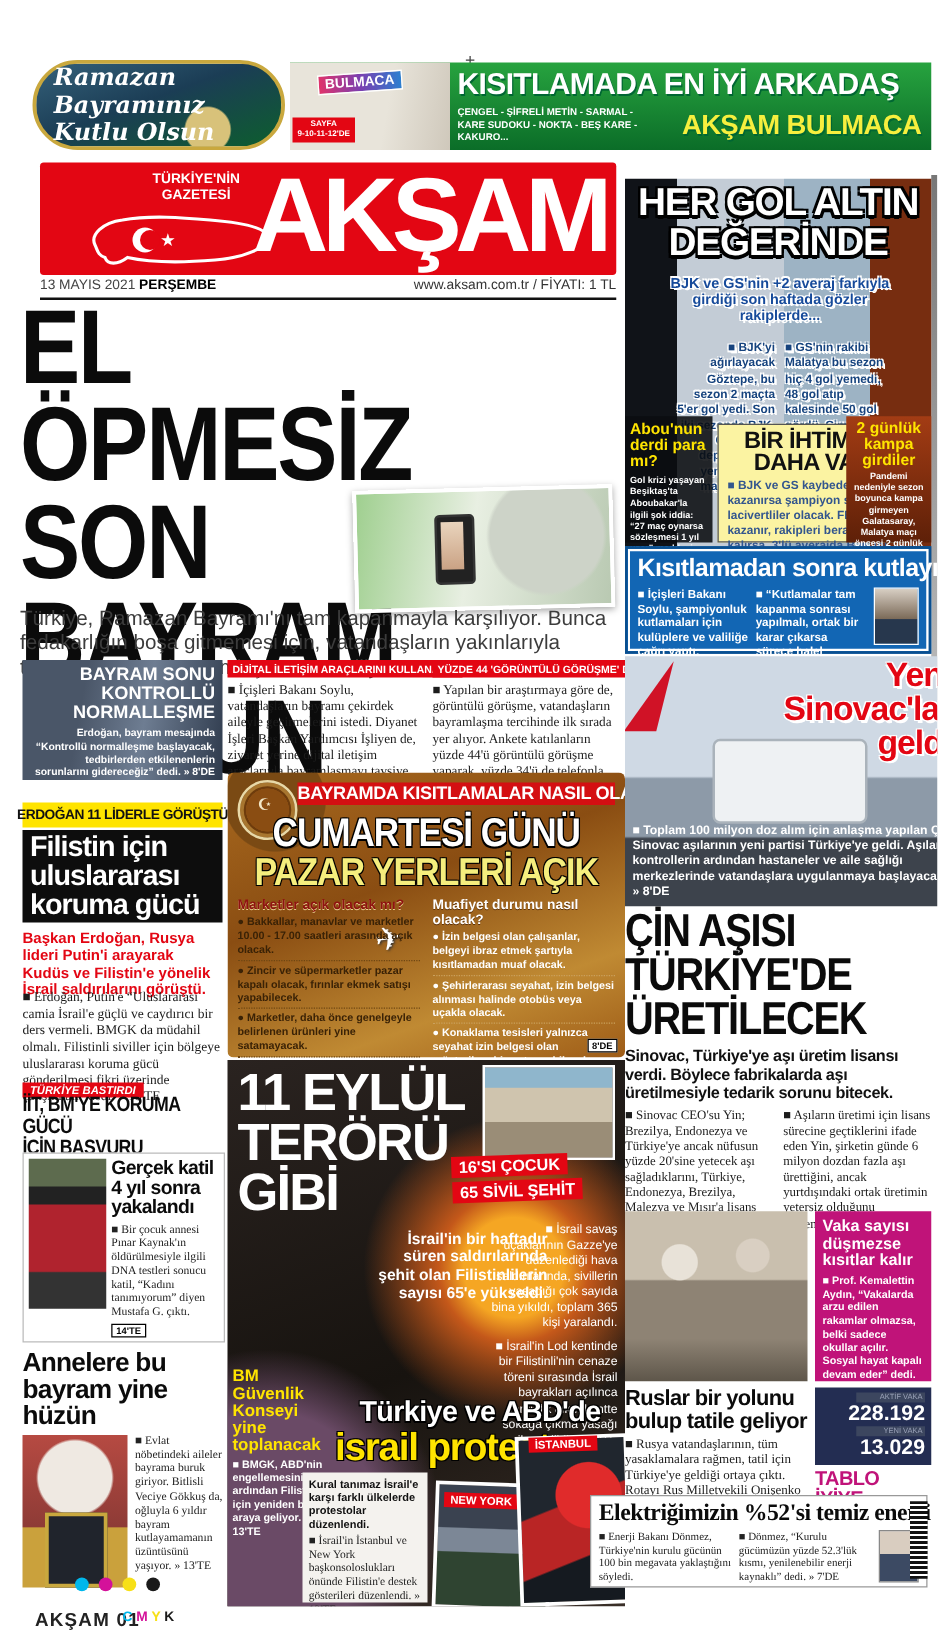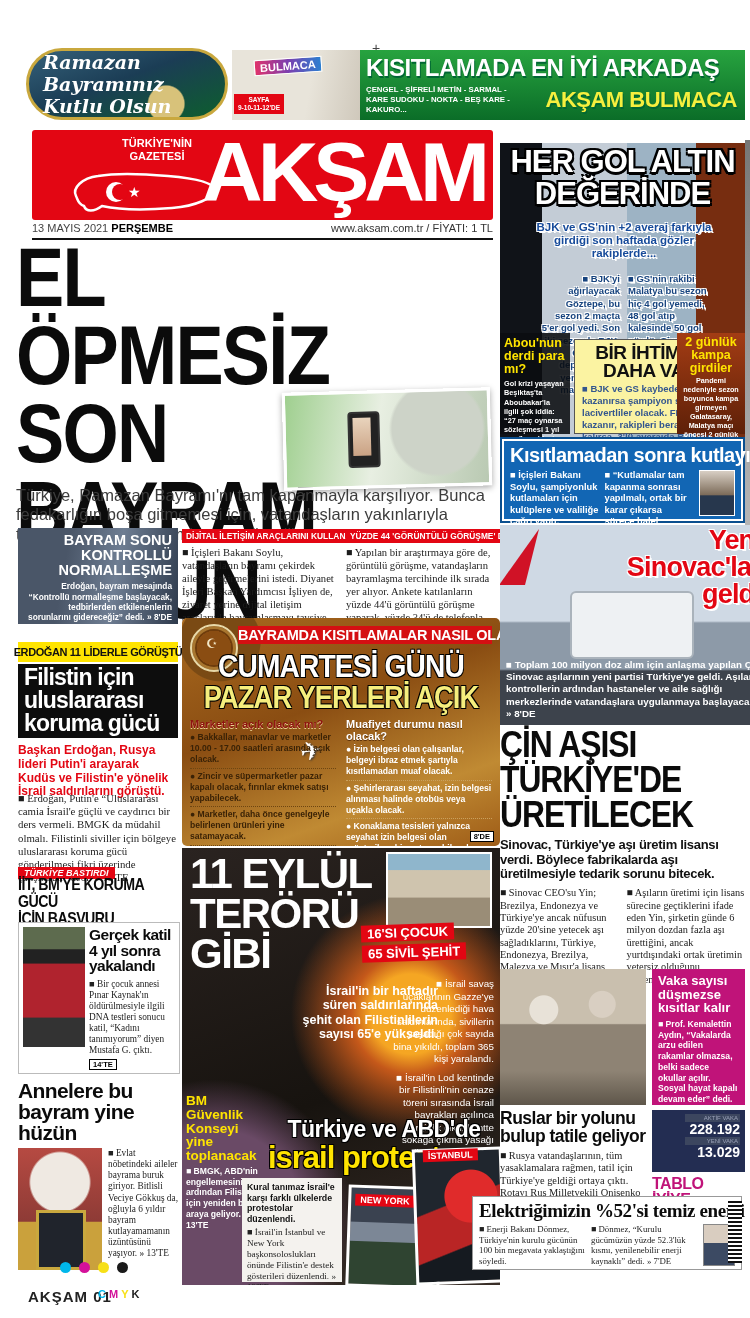--- a/index.html
+++ b/index.html
@@ -184,21 +184,21 @@
     background:radial-gradient(circle at 30% 30%,#e8e2d8 0 14px,transparent 15px),
       radial-gradient(circle at 70% 26%,#d9cfc2 0 13px,transparent 14px),
       linear-gradient(180deg,#c9bfae 0 40%,#8e8374 41% 75%,#5e564a);}
   .vaka{left:652px;top:969px;width:93px;height:136px;background:#c01379;color:#fff;padding:5px 6px;box-sizing:border-box;}
   .vaka-t{font-size:13px;font-weight:bold;line-height:1.05;}
   .vaka-b{font-size:8.6px;font-weight:bold;line-height:1.25;margin-top:4px;}
   .ruslar-h{left:500px;top:1110px;width:150px;font-size:17.5px;font-weight:bold;color:#0b0b0b;line-height:1.0;letter-spacing:-.5px;}
   .ruslar-b{left:500px;top:1150px;width:150px;font-size:10.4px;color:#1c1c1c;line-height:1.2;}
   .tablo-box{left:652px;top:1110px;width:93px;height:62px;background:#232d52;padding:4px 5px;box-sizing:border-box;}
   .tb-lab{display:block;text-align:right;font-size:6px;color:#9aa2b8;background:#3c465f;padding:1px 2px;margin-left:28px;}
-  .tb-num{display:block;text-align:right;font-size:14px;font-weight:bold;color:#fff;line-height:1.1;}
+  .tb-num{display:block;text-align:right;font-size:17px;font-weight:bold;color:#fff;line-height:1.1;}
   .tablo-t{left:652px;top:1176px;width:93px;color:#c01379;font-size:16px;font-weight:bold;line-height:.98;letter-spacing:-.5px;}
   
   .enerji{left:472px;top:1196px;width:270px;height:74px;background:#fff;border:1px solid #999;padding:3px 6px;box-sizing:border-box;}
   .en-h{font-family:"Liberation Serif",serif;font-size:19px;font-weight:bold;color:#0b0b0b;letter-spacing:-.4px;white-space:nowrap;}
   .en-cols{display:flex;gap:6px;margin-top:2px;}
   .en-c{flex:1;font-size:8.8px;color:#222;line-height:1.2;font-family:"Liberation Serif",serif;}
   .en-photo{width:30px;height:40px;flex:0 0 auto;background:linear-gradient(180deg,#d9cdc0 0 45%,#3c4a63 46%);border:1px solid #888;}
   .barcode{position:absolute;right:-1px;top:4px;width:14px;height:62px;
     background:repeating-linear-gradient(0deg,#111 0 2px,#fff 2px 4px);}
   .reg-mark{left:372px;top:40px;color:#444;font-size:14px;}

